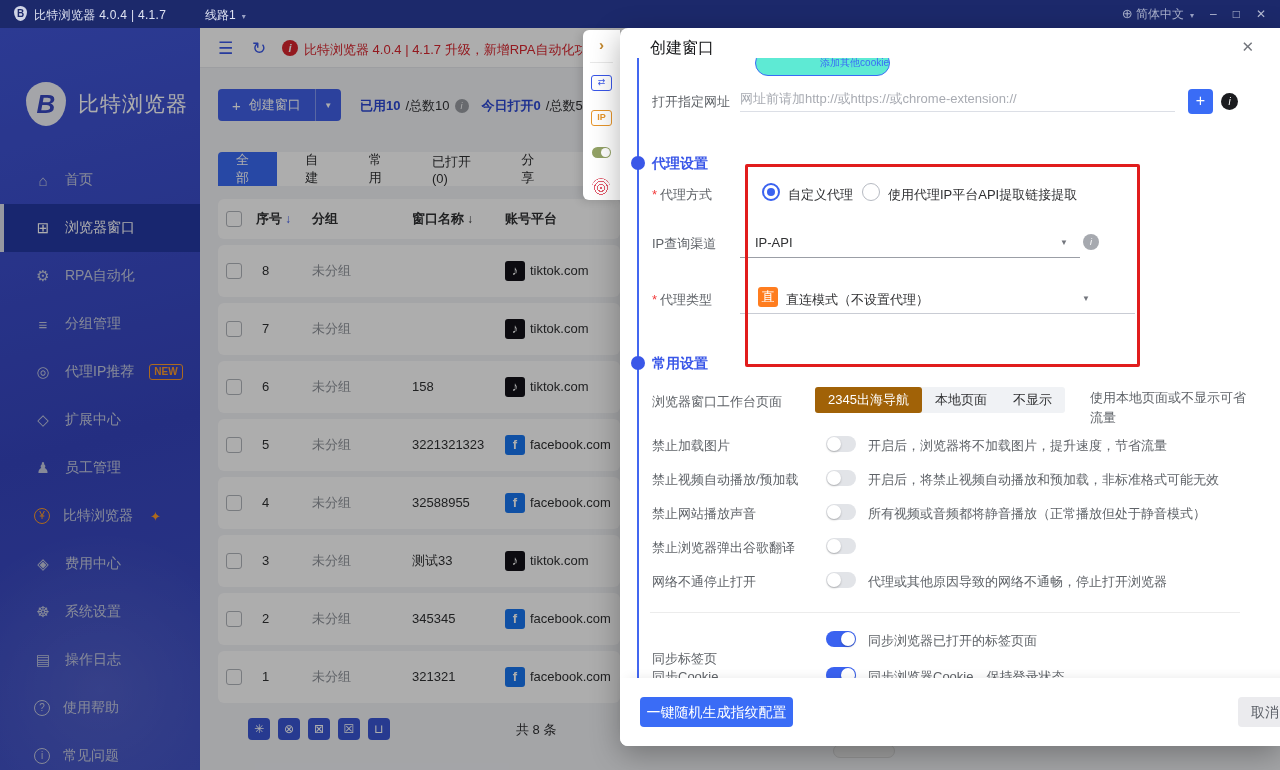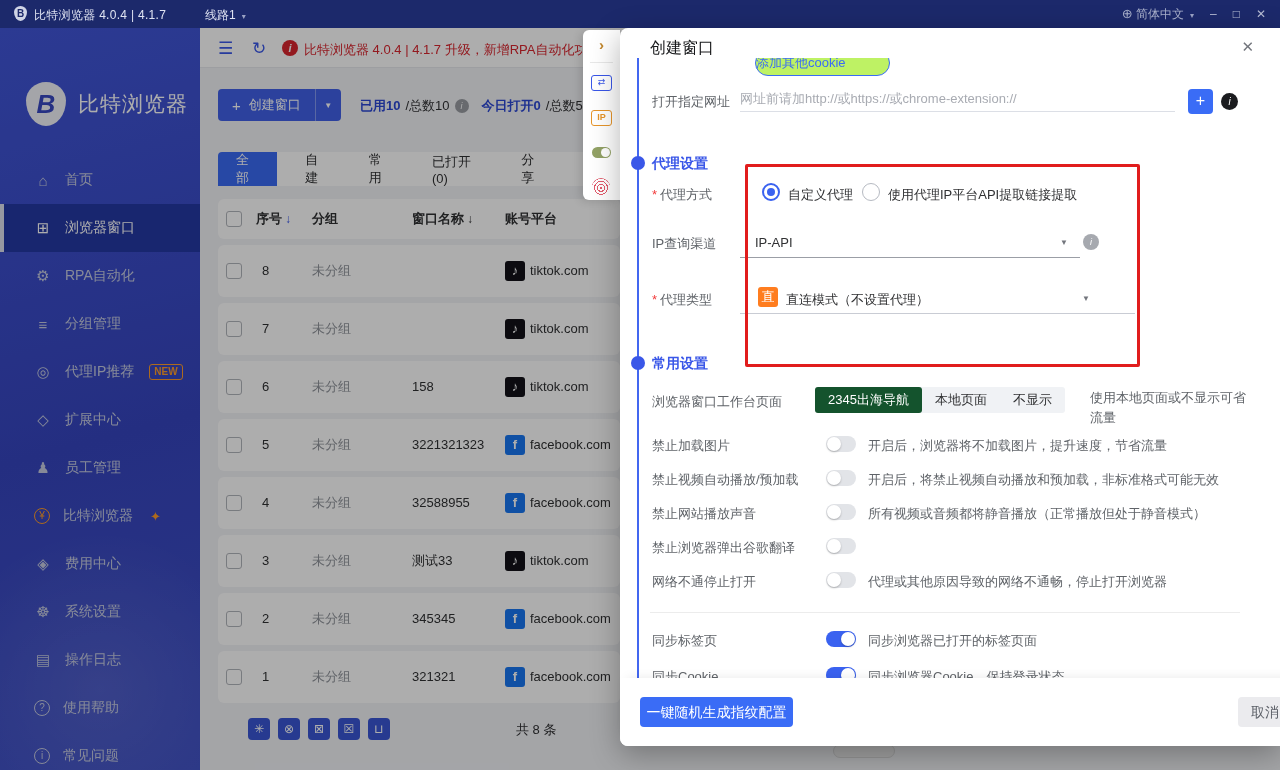--- a/index.html
+++ b/index.html
@@ -90,38 +90,38 @@
   
   .modal{position:absolute;left:620px;top:28px;width:660px;height:718px;background:#fff;border-radius:8px 0 0 8px;z-index:30;box-shadow:0 8px 30px rgba(0,0,0,.3)}
   .m-title{position:absolute;left:30px;top:10px;font-size:16px;color:#17181a}
   .m-close{position:absolute;right:26px;top:10px;font-size:15px;color:#73767d;cursor:pointer}
   .m-body{position:absolute;left:0;top:30px;right:0;bottom:68px;overflow:hidden}
   .tl-line{position:absolute;left:17px;top:0;width:2px;height:620px;background:#4367f0}
   .tl-dot{position:absolute;left:11px;width:14px;height:14px;border-radius:50%;background:#3a57e8}
   .sec-h{position:absolute;left:32px;font-size:14px;font-weight:bold;color:#3a57e8}
   .f-label{position:absolute;left:32px;font-size:13px;color:#5f6368;white-space:nowrap}
   .req{color:#f23c3c;margin-right:3px}
-  .cookie-btn{position:absolute;left:135px;top:-8px;width:135px;height:26px;border:1px solid #3a6cf6;border-radius:14px;color:#3a6cf6;font-size:13px;text-align:left;line-height:24px;background:#bef264;cursor:pointer}
+  .cookie-btn{position:absolute;left:135px;top:-8px;width:135px;height:26px;border:1px solid #3a6cf6;border-radius:14px;color:#3a6cf6;font-size:10px;text-align:right;line-height:24px;background:#5eead4;cursor:pointer}
   .url-input{position:absolute;left:120px;top:28px;width:435px;height:26px;border-bottom:1px solid #dcdfe6;font-size:13px;color:#a8abb2;line-height:26px;white-space:nowrap;overflow:hidden;cursor:text}
   .plus-btn{position:absolute;left:568px;top:31px;width:25px;height:25px;background:#3a6cf6;border-radius:4px;color:#fff;font-size:16px;text-align:center;line-height:24px;cursor:pointer}
   .info-dark{position:absolute;left:601px;top:35px;width:17px;height:17px;border-radius:50%;background:#1b1c1f;color:#fff;font-size:10px;font-style:italic;text-align:center;line-height:17px}
   .red-rect{position:absolute;left:125px;top:106px;width:395px;height:203px;border:3px solid #e11d1d;border-radius:2px;z-index:3;pointer-events:none}
   .radio{position:absolute;width:18px;height:18px;border-radius:50%;border:1px solid #b6bac2;background:#fff;cursor:pointer}
   .radio.on{border:2px solid #3a62f0}
   .radio.on::after{content:"";position:absolute;inset:3px;border-radius:50%;background:#3a62f0}
   .r-label{position:absolute;font-size:13px;color:#303133;white-space:nowrap}
   .sel-val{position:absolute;font-size:13px;color:#303133;white-space:nowrap}
   .sel-caret{position:absolute;font-size:8px;color:#73767d}
   .sel-line{position:absolute;height:1px;background:#9b9ea6}
   .sel-line.light{background:#c9ccd4}
   .info-gray{position:absolute;width:16px;height:16px;border-radius:50%;background:#a6a9af;color:#fff;font-size:9px;font-style:italic;text-align:center;line-height:16px}
   .type-badge{position:absolute;left:138px;top:229px;width:20px;height:20px;background:#ff7d1f;border-radius:3px;color:#fff;font-size:13px;text-align:center;line-height:20px}
   .seg{position:absolute;left:195px;top:329px;display:flex;background:#f0f2f5;border-radius:3px;cursor:pointer}
   .seg span{padding:0 13px;height:26px;line-height:26px;font-size:13px;color:#303133;white-space:nowrap}
-  .seg span.active{background:#14532d;color:#fff;border-radius:3px}
+  .seg span.active{background:#a16207;color:#fff;border-radius:3px}
   .ws-note{position:absolute;left:470px;top:330px;width:165px;font-size:13px;color:#5f6368;line-height:20px}
   .tg{position:absolute;left:206px;width:30px;height:16px;border-radius:8px;background:#e2e4e8;cursor:pointer}
   .tg::after{content:"";position:absolute;left:1px;top:1px;width:14px;height:14px;border-radius:50%;background:#fff;box-shadow:0 1px 2px rgba(0,0,0,.25)}
   .tg.on{background:#3a62f0}
   .tg.on::after{left:15px}
   .t-desc{position:absolute;left:248px;font-size:13px;color:#5f6368;white-space:nowrap}
   .m-div{position:absolute;left:30px;top:554px;width:590px;height:1px;background:#ececec}
   .m-footer{position:absolute;left:0;bottom:0;width:759px;height:68px;background:#fff;border-radius:0 0 0 8px;box-shadow:0 -6px 12px -8px rgba(0,0,0,.12)}
   .btn{position:absolute;top:19px;height:30px;border-radius:4px;font-size:14px;text-align:center;line-height:30px;cursor:pointer;white-space:nowrap}
   .btn-gen{left:20px;width:153px;background:#3a6cf6;color:#fff}
@@ -393,21 +393,21 @@
 
       <span class="f-label" style="top:481px">禁止浏览器弹出谷歌翻译</span>
       <span class="tg" style="top:480px"></span>
 
       <span class="f-label" style="top:515px">网络不通停止打开</span>
       <span class="tg" style="top:514px"></span>
       <span class="t-desc" style="top:515px">代理或其他原因导致的网络不通畅，停止打开浏览器</span>
 
       <span class="m-div"></span>
 
-      <span class="f-label" style="top:574px">同步标签页</span>
+      <span class="f-label" style="top:592px">同步标签页</span>
       <span class="tg on" style="top:573px"></span>
       <span class="t-desc" style="top:574px">同步浏览器已打开的标签页面</span>
 
       <span class="f-label" style="top:610px">同步Cookie</span>
       <span class="tg on" style="top:609px"></span>
       <span class="t-desc" style="top:610px">同步浏览器Cookie，保持登录状态</span>
     </div>
 
     <div class="m-footer">
       <span class="btn btn-gen">一键随机生成指纹配置</span>

